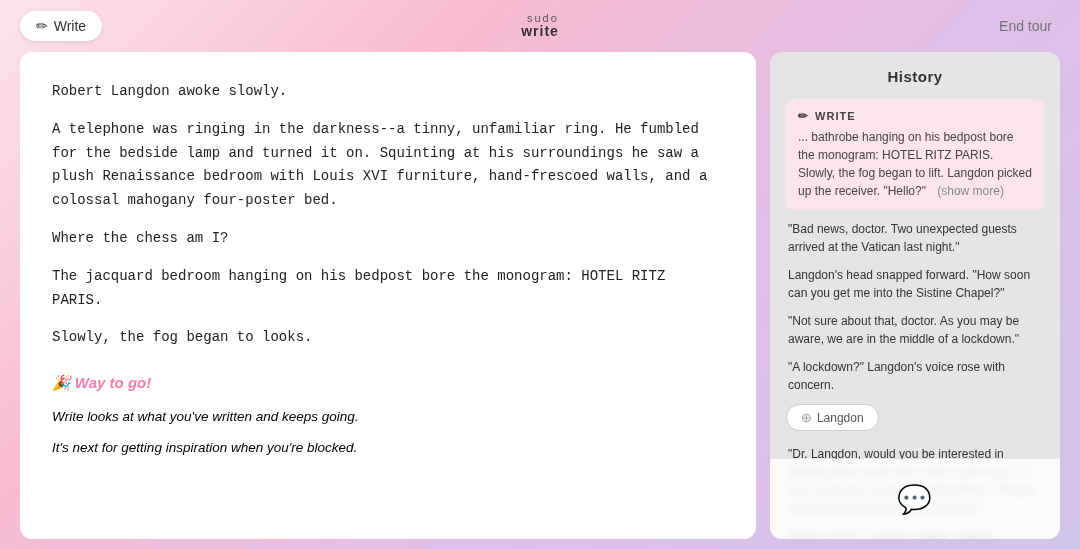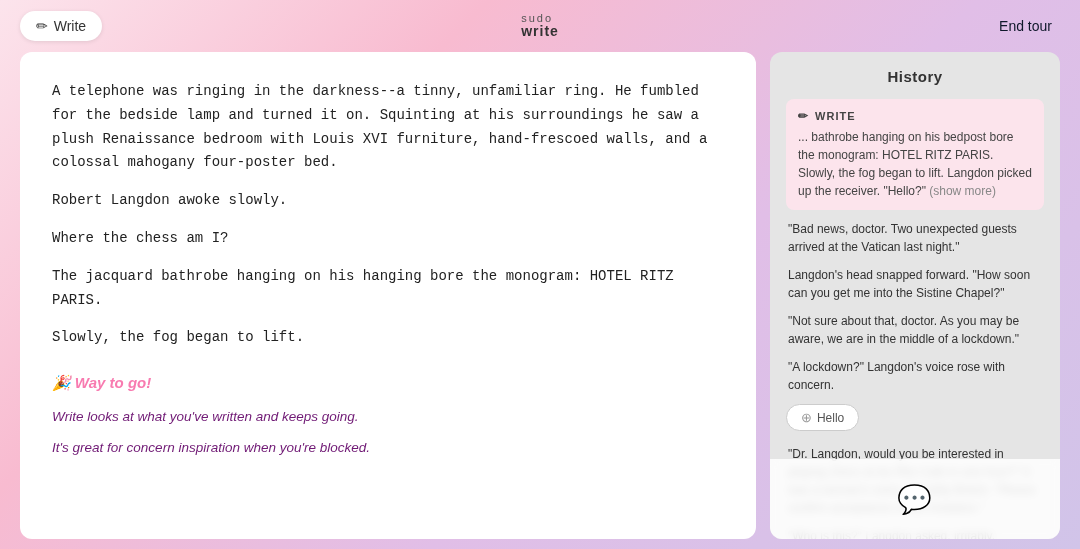--- a/index.html
+++ b/index.html
@@ -24,21 +24,21 @@
       position: relative;
       height: 52px;
     }
 
     .topbar-center {
       position: absolute;
       left: 50%;
       transform: translateX(-50%);
       display: flex;
       flex-direction: column;
-      align-items: flex-start;
+      align-items: flex-end;
       line-height: 1.1;
     }
 
     .topbar-logo-top {
       font-size: 11px;
       color: #555;
       letter-spacing: 2px;
       font-weight: 400;
     }
 
@@ -64,21 +64,21 @@
       box-shadow: 0 1px 4px rgba(0,0,0,0.1);
     }
 
     .write-btn-icon {
       font-size: 14px;
     }
 
     .end-tour-btn {
       background: none;
       border: none;
-      color: #0f172a;
+      color: #737373;
       font-size: 14px;
       cursor: pointer;
       padding: 4px 8px;
     }
 
     
     .main-content {
       display: flex;
       flex: 1;
       gap: 0;
@@ -115,21 +115,21 @@
     .tour-heading {
       color: #f87bb0;
       font-family: -apple-system, BlinkMacSystemFont, sans-serif;
       font-size: 15px;
       font-weight: 600;
       margin-bottom: 10px;
       font-style: italic;
     }
 
     .tour-text {
-      color: #701a75;
+      color: #000000;
       font-family: -apple-system, BlinkMacSystemFont, sans-serif;
       font-size: 13.5px;
       font-weight: 400;
       font-style: italic;
       margin-bottom: 8px;
     }
 
     
     .history-panel {
       width: 290px;
@@ -176,20 +176,21 @@
       font-size: 12px;
       color: #444;
       line-height: 1.5;
     }
 
     .show-more-link {
       color: #888;
       font-size: 12px;
       cursor: pointer;
       text-decoration: none;
+      margin-left: 8px;
     }
 
     .history-text-block {
       font-size: 12px;
       color: #333;
       line-height: 1.5;
       margin-bottom: 10px;
       padding: 0 2px;
     }
 
@@ -258,31 +259,31 @@
   </div>
 
   <button class="end-tour-btn">
     <span>End tour</span>
   </button>
 </div>
 
 <div class="main-content">
 
   <div class="text-panel">
+    <p>Robert Langdon awoke slowly.</p>
     <p>A telephone was ringing in the darkness--a tinny, unfamiliar ring. He fumbled for the bedside lamp and turned it on. Squinting at his surroundings he saw a plush Renaissance bedroom with Louis XVI furniture, hand-frescoed walls, and a colossal mahogany four-poster bed.</p>
-    <p>Robert Langdon awoke slowly.</p>
     <p>Where the chess am I?</p>
-    <p>The jacquard bathrobe hanging on his hanging bore the monogram: HOTEL RITZ PARIS.</p>
-    <p>Slowly, the fog began to lift.</p>
+    <p>The jacquard bedroom hanging on his bedpost bore the monogram: HOTEL RITZ PARIS.</p>
+    <p>Slowly, the fog began to looks.</p>
 
     <div class="divider-space"></div>
 
     <div class="tour-heading">🎉 Way to go!</div>
     <div class="tour-text">Write looks at what you've written and keeps going.</div>
-    <div class="tour-text">It's great for concern inspiration when you're blocked.</div>
+    <div class="tour-text">It's next for getting inspiration when you're blocked.</div>
 
   </div>
 
   <div class="right-wrapper">
     <div class="history-panel">
       <div class="history-title">History</div>
 
       <div class="history-write-block">
         <div class="history-write-label">
           <span class="history-write-icon">✏</span>
@@ -294,21 +295,21 @@
         </div>
       </div>
 
       <div class="history-text-block">"Bad news, doctor. Two unexpected guests arrived at the Vatican last night."</div>
       <div class="history-text-block">Langdon's head snapped forward. "How soon can you get me into the Sistine Chapel?"</div>
       <div class="history-text-block">"Not sure about that, doctor. As you may be aware, we are in the middle of a lockdown."</div>
       <div class="history-text-block">"A lockdown?" Langdon's voice rose with concern.</div>
 
       <button class="insert-btn">
         <span class="insert-btn-icon">⊕</span>
-        <span>Hello</span>
+        <span>Langdon</span>
       </button>
 
       <div class="history-text-block">"Dr. Langdon, would you be interested in playing chess at les Ritz Cafe in one hour?" It was a woman's voice, possibly British. "Please confirm acceptance of the invitation."</div>
       <div class="history-text-block">"Who is this?" Langdon asked, irritably.</div>
 
     </div>
 
     <div class="wechat-overlay">
       <span class="wechat-logo">💬</span>
     </div>

